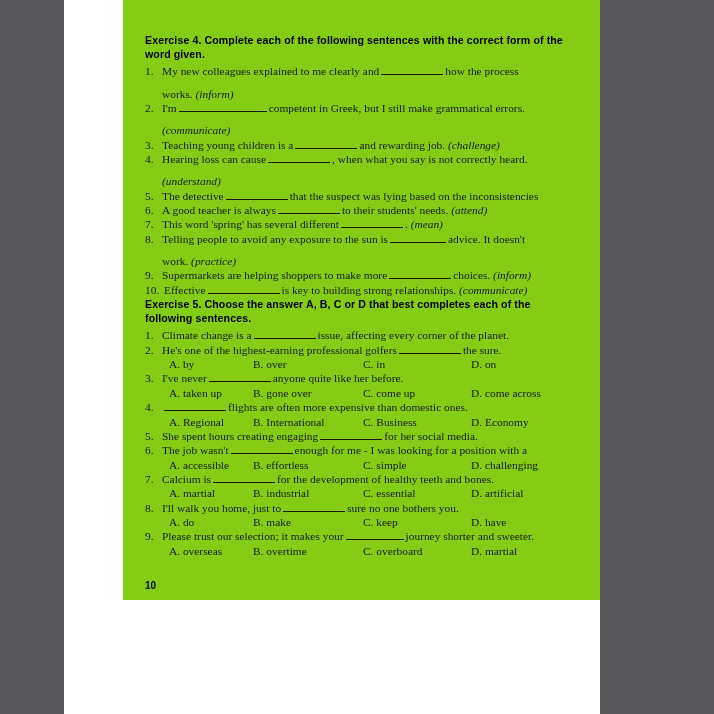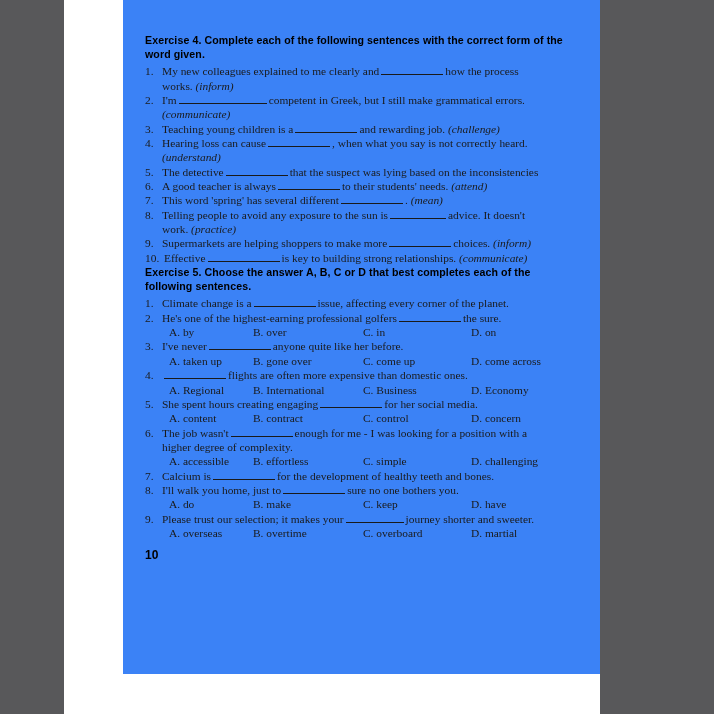--- a/index.html
+++ b/index.html
@@ -41,22 +41,22 @@
     top: 0;
     width: 114px;
     height: 714px;
     background: #58585a;
   }
   .sheet {
     position: absolute;
     left: 123px;
     top: 0;
     width: 477px;
-    height: 674px;
-    background: #3b82f6;
+    height: 600px;
+    background: #84cc16;
     overflow: hidden;
   }
   .content {
     position: absolute;
     left: 22px;
     top: 33px;
     width: 434px;
     font-size: 11.4px;
     line-height: 1.26;
     color: #1a1a1a;
@@ -95,39 +95,40 @@
     border-bottom: 1px solid #1a1a1a;
     vertical-align: baseline;
     height: 0.85em;
     margin: 0 2px;
   }
   .hint {
     font-style: italic;
   }
   .cont {
     margin-left: 17px;
+    margin-top: 8px;
   }
   .opts {
     display: flex;
     margin-left: 24px;
     margin-bottom: 0px;
   }
   .opts .o {
     flex: 0 0 auto;
   }
   .opts .o1 { width: 84px; }
   .opts .o2 { width: 110px; }
   .opts .o3 { width: 108px; }
   .opts .o4 { width: auto; }
   .pagenum {
     font-family: "Liberation Sans", sans-serif;
     font-weight: bold;
-    font-size: 12px;
+    font-size: 10px;
     color: #000000;
-    margin-top: 8px;
+    margin-top: 22px;
   }
 </style>
 </head>
 <body>
 
 <div class="page-wrap">
   <div class="margin-left"></div>
   <div class="margin-gap"></div>
   <div class="margin-right"></div>
 
@@ -257,47 +258,46 @@
         <span class="o o3">C. Business</span>
         <span class="o o4">D. Economy</span>
       </div>
 
       <div class="q">
         <span class="num">5.</span>
         <span class="txt">
           <span>She spent hours creating engaging</span><span class="blank" style="width:62px"></span><span>for her social media.</span>
         </span>
       </div>
-      <div class="opts">
-        <span class="o o1">A. content</span>
-        <span class="o o2">B. contract</span>
-        <span class="o o3">C. control</span>
-        <span class="o o4">D. concern</span>
-      </div>
 
       <div class="q">
         <span class="num">6.</span>
         <span class="txt">
           <span>The job wasn't</span><span class="blank" style="width:62px"></span><span>enough for me - I was looking for a position with a</span>
         </span>
       </div>
-      <div class="cont">higher degree of complexity.</div>
       <div class="opts">
         <span class="o o1">A. accessible</span>
         <span class="o o2">B. effortless</span>
         <span class="o o3">C. simple</span>
         <span class="o o4">D. challenging</span>
       </div>
 
       <div class="q">
         <span class="num">7.</span>
         <span class="txt">
           <span>Calcium is</span><span class="blank" style="width:62px"></span><span>for the development of healthy teeth and bones.</span>
         </span>
       </div>
+      <div class="opts">
+        <span class="o o1">A. martial</span>
+        <span class="o o2">B. industrial</span>
+        <span class="o o3">C. essential</span>
+        <span class="o o4">D. artificial</span>
+      </div>
 
       <div class="q">
         <span class="num">8.</span>
         <span class="txt">
           <span>I'll walk you home, just to</span><span class="blank" style="width:62px"></span><span>sure no one bothers you.</span>
         </span>
       </div>
       <div class="opts">
         <span class="o o1">A. do</span>
         <span class="o o2">B. make</span>

